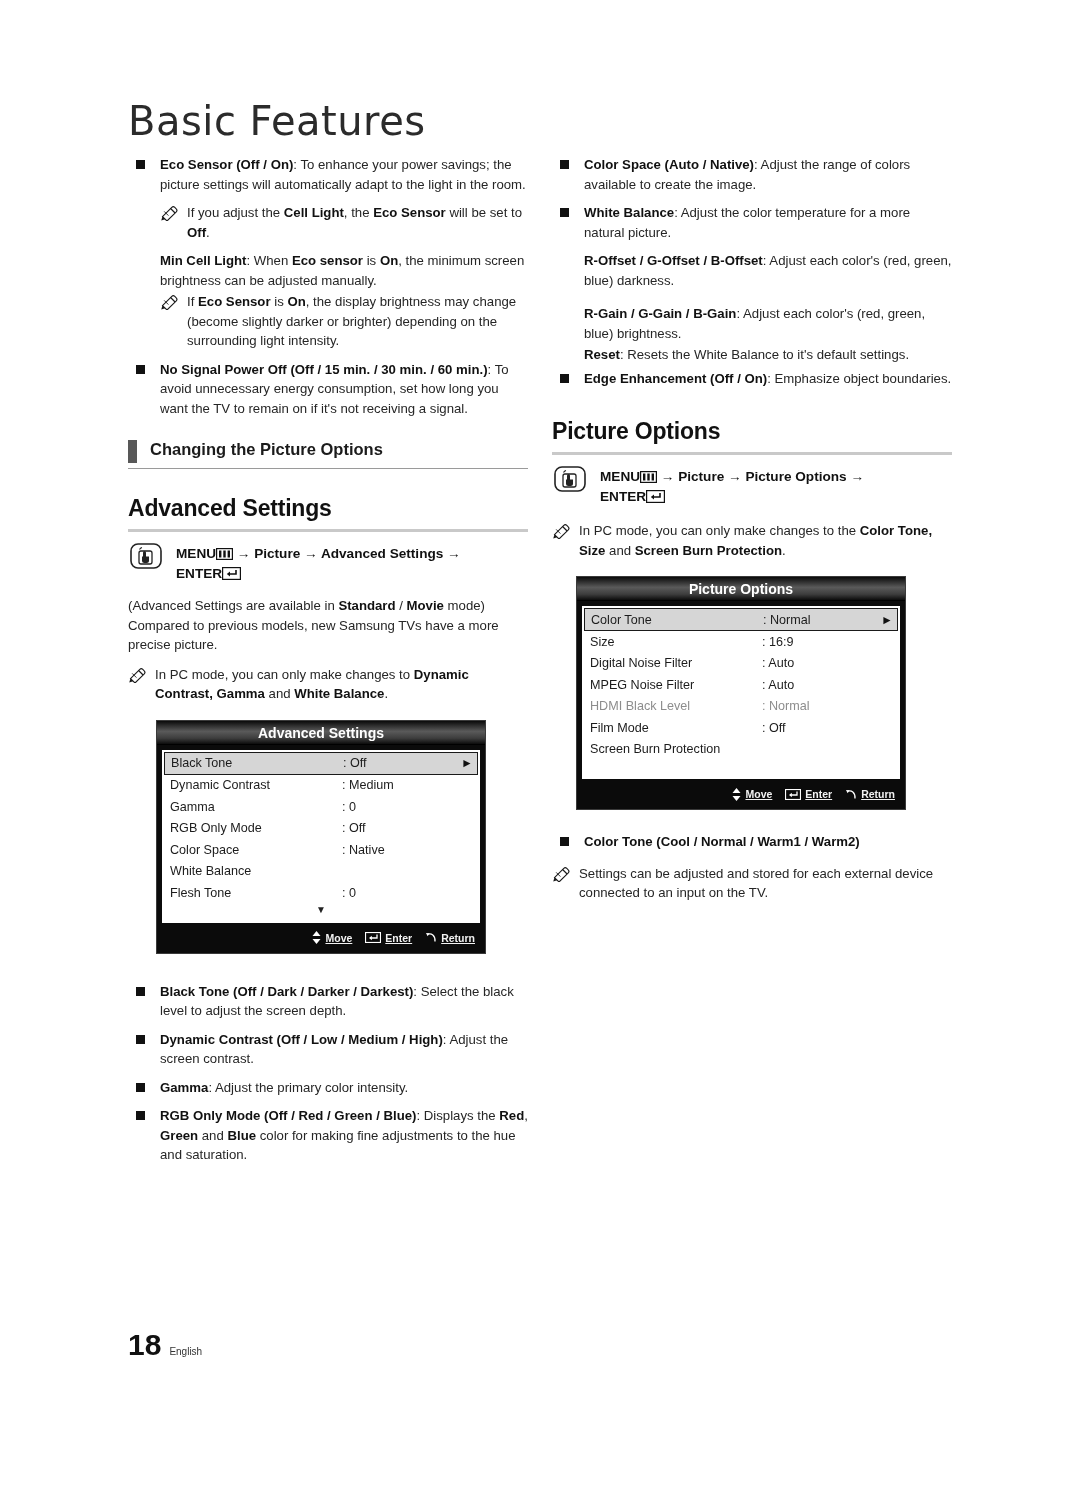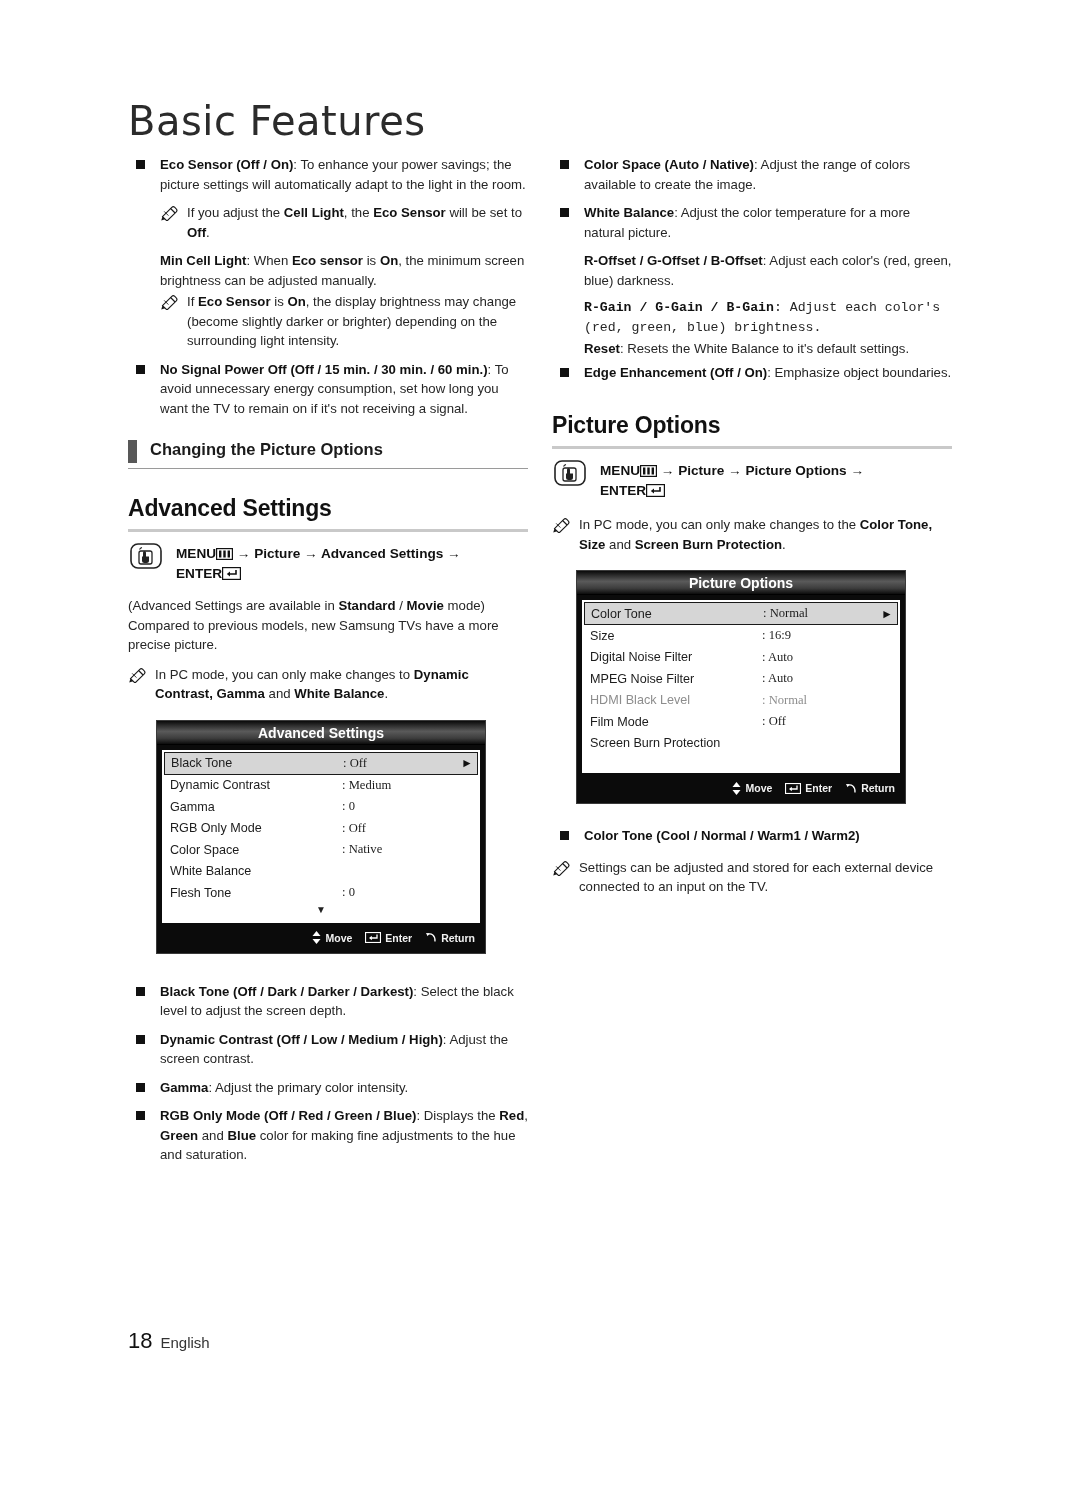--- a/index.html
+++ b/index.html
@@ -98,46 +98,46 @@
     padding:2px 0 4px 0;
     position:relative;
   }
   .osd-row {
     display:flex; align-items:center;
     height:21.5px; padding:0 6px 0 8px;
     font-size:12.6px; color:#1c1c1c;
     position:relative;
   }
   .osd-row .lbl { flex:0 0 172px; }
-  .osd-row .val { flex:1;font-family:Liberation Serif, serif; }
+  .osd-row .val { flex:1; }
   .osd-row .arr { width:14px; text-align:right; font-size:12px; color:#111; }
   .osd-row.sel {
     border:1.4px solid #1a1a1a;
     height:23px;
     margin:0 2px;
     padding:0 4px 0 6px;
     background:#d6d6d6;
   }
   .osd-row.dim { color:#8d8d8d; }
   .osd-scroll {
     text-align:center; font-size:10px; color:#222; height:15px; line-height:12px;
   }
   .osd-spacer { height:15px; }
   .osd-foot {
     height:30px; background:#0b0b0b;
     display:flex; align-items:center; justify-content:flex-end;
     gap:13px; padding-right:10px;
     color:#f2f2f2; font-size:10.5px; font-weight:bold;
   }
-  .osd-foot span.it { display:inline-flex; align-items:center; gap:4px; }
+  .osd-foot span.it { display:inline-flex; align-items:center; gap:4px;text-decoration:underline; }
 
   
   .footer { position:absolute; left:128px; top:1328px; }
-  .footer .num { font-size:22px; font-weight:normal; color:#111; font-family:"Liberation Sans",sans-serif; }
-  .footer .lang { font-size:15px; color:#333; margin-left:8px; }
+  .footer .num { font-size:30px; font-weight:bold; color:#111; font-family:"Liberation Sans",sans-serif; }
+  .footer .lang { font-size:10px; color:#333; margin-left:8px; }
 </style>
 </head>
 <body>
 
 <div class="page">
 
   <div class="page-title">Basic Features</div>
 
   <div class="col-left">
 
@@ -314,21 +314,21 @@
 
     <div class="bullet blk">
       <span class="sq"></span>
       <b>White Balance</b><span>: Adjust the color temperature for a more natural picture.</span>
     </div>
 
     <div class="plain blk">
       <b>R-Offset / G-Offset / B-Offset</b><span>: Adjust each color's (red, green, blue) darkness.</span>
     </div>
 
-    <div class="plain blk" style="margin-top:8px;font-family:Liberation Mono, monospace;">
+    <div class="plain blk" style="margin-top:14px;">
       <b>R-Gain / G-Gain / B-Gain</b><span>: Adjust each color's (red, green, blue) brightness.</span>
     </div>
 
     <div class="plain blk" style="margin-top:2px;">
       <b>Reset</b><span>: Resets the White Balance to it's default settings.</span>
     </div>
 
 
     <div class="bullet blk" style="margin-top:4px;">
       <span class="sq"></span>

